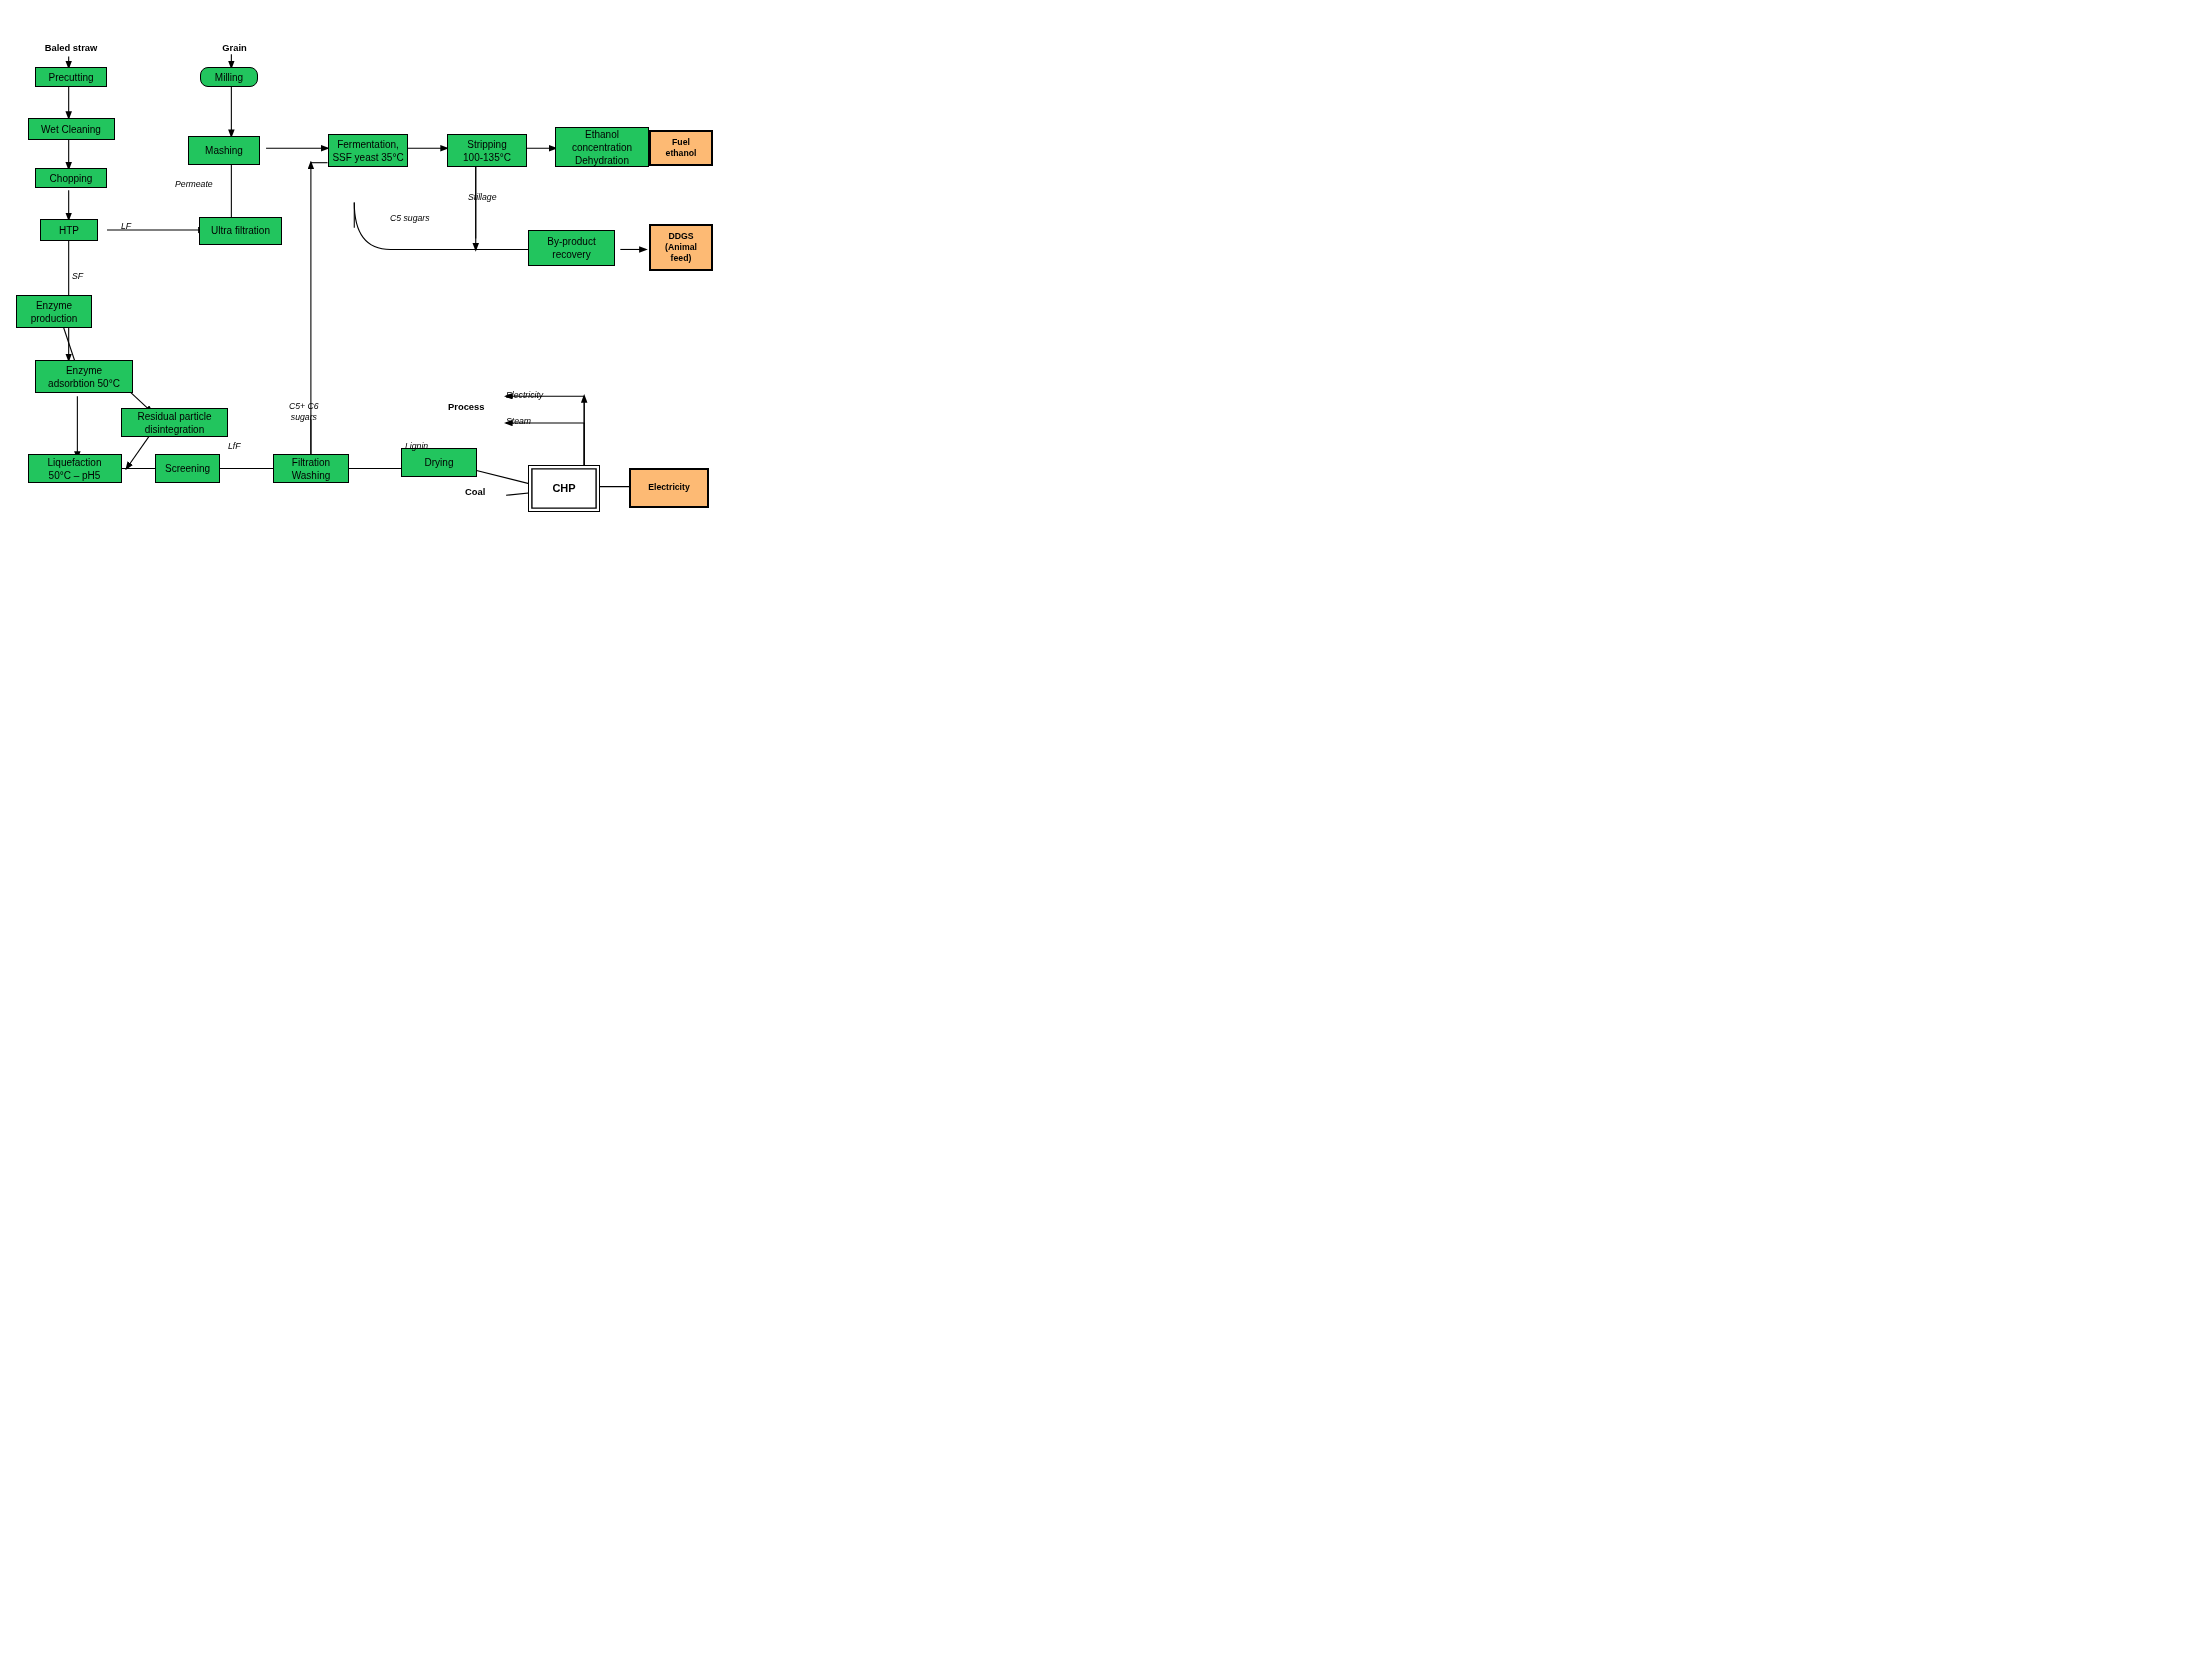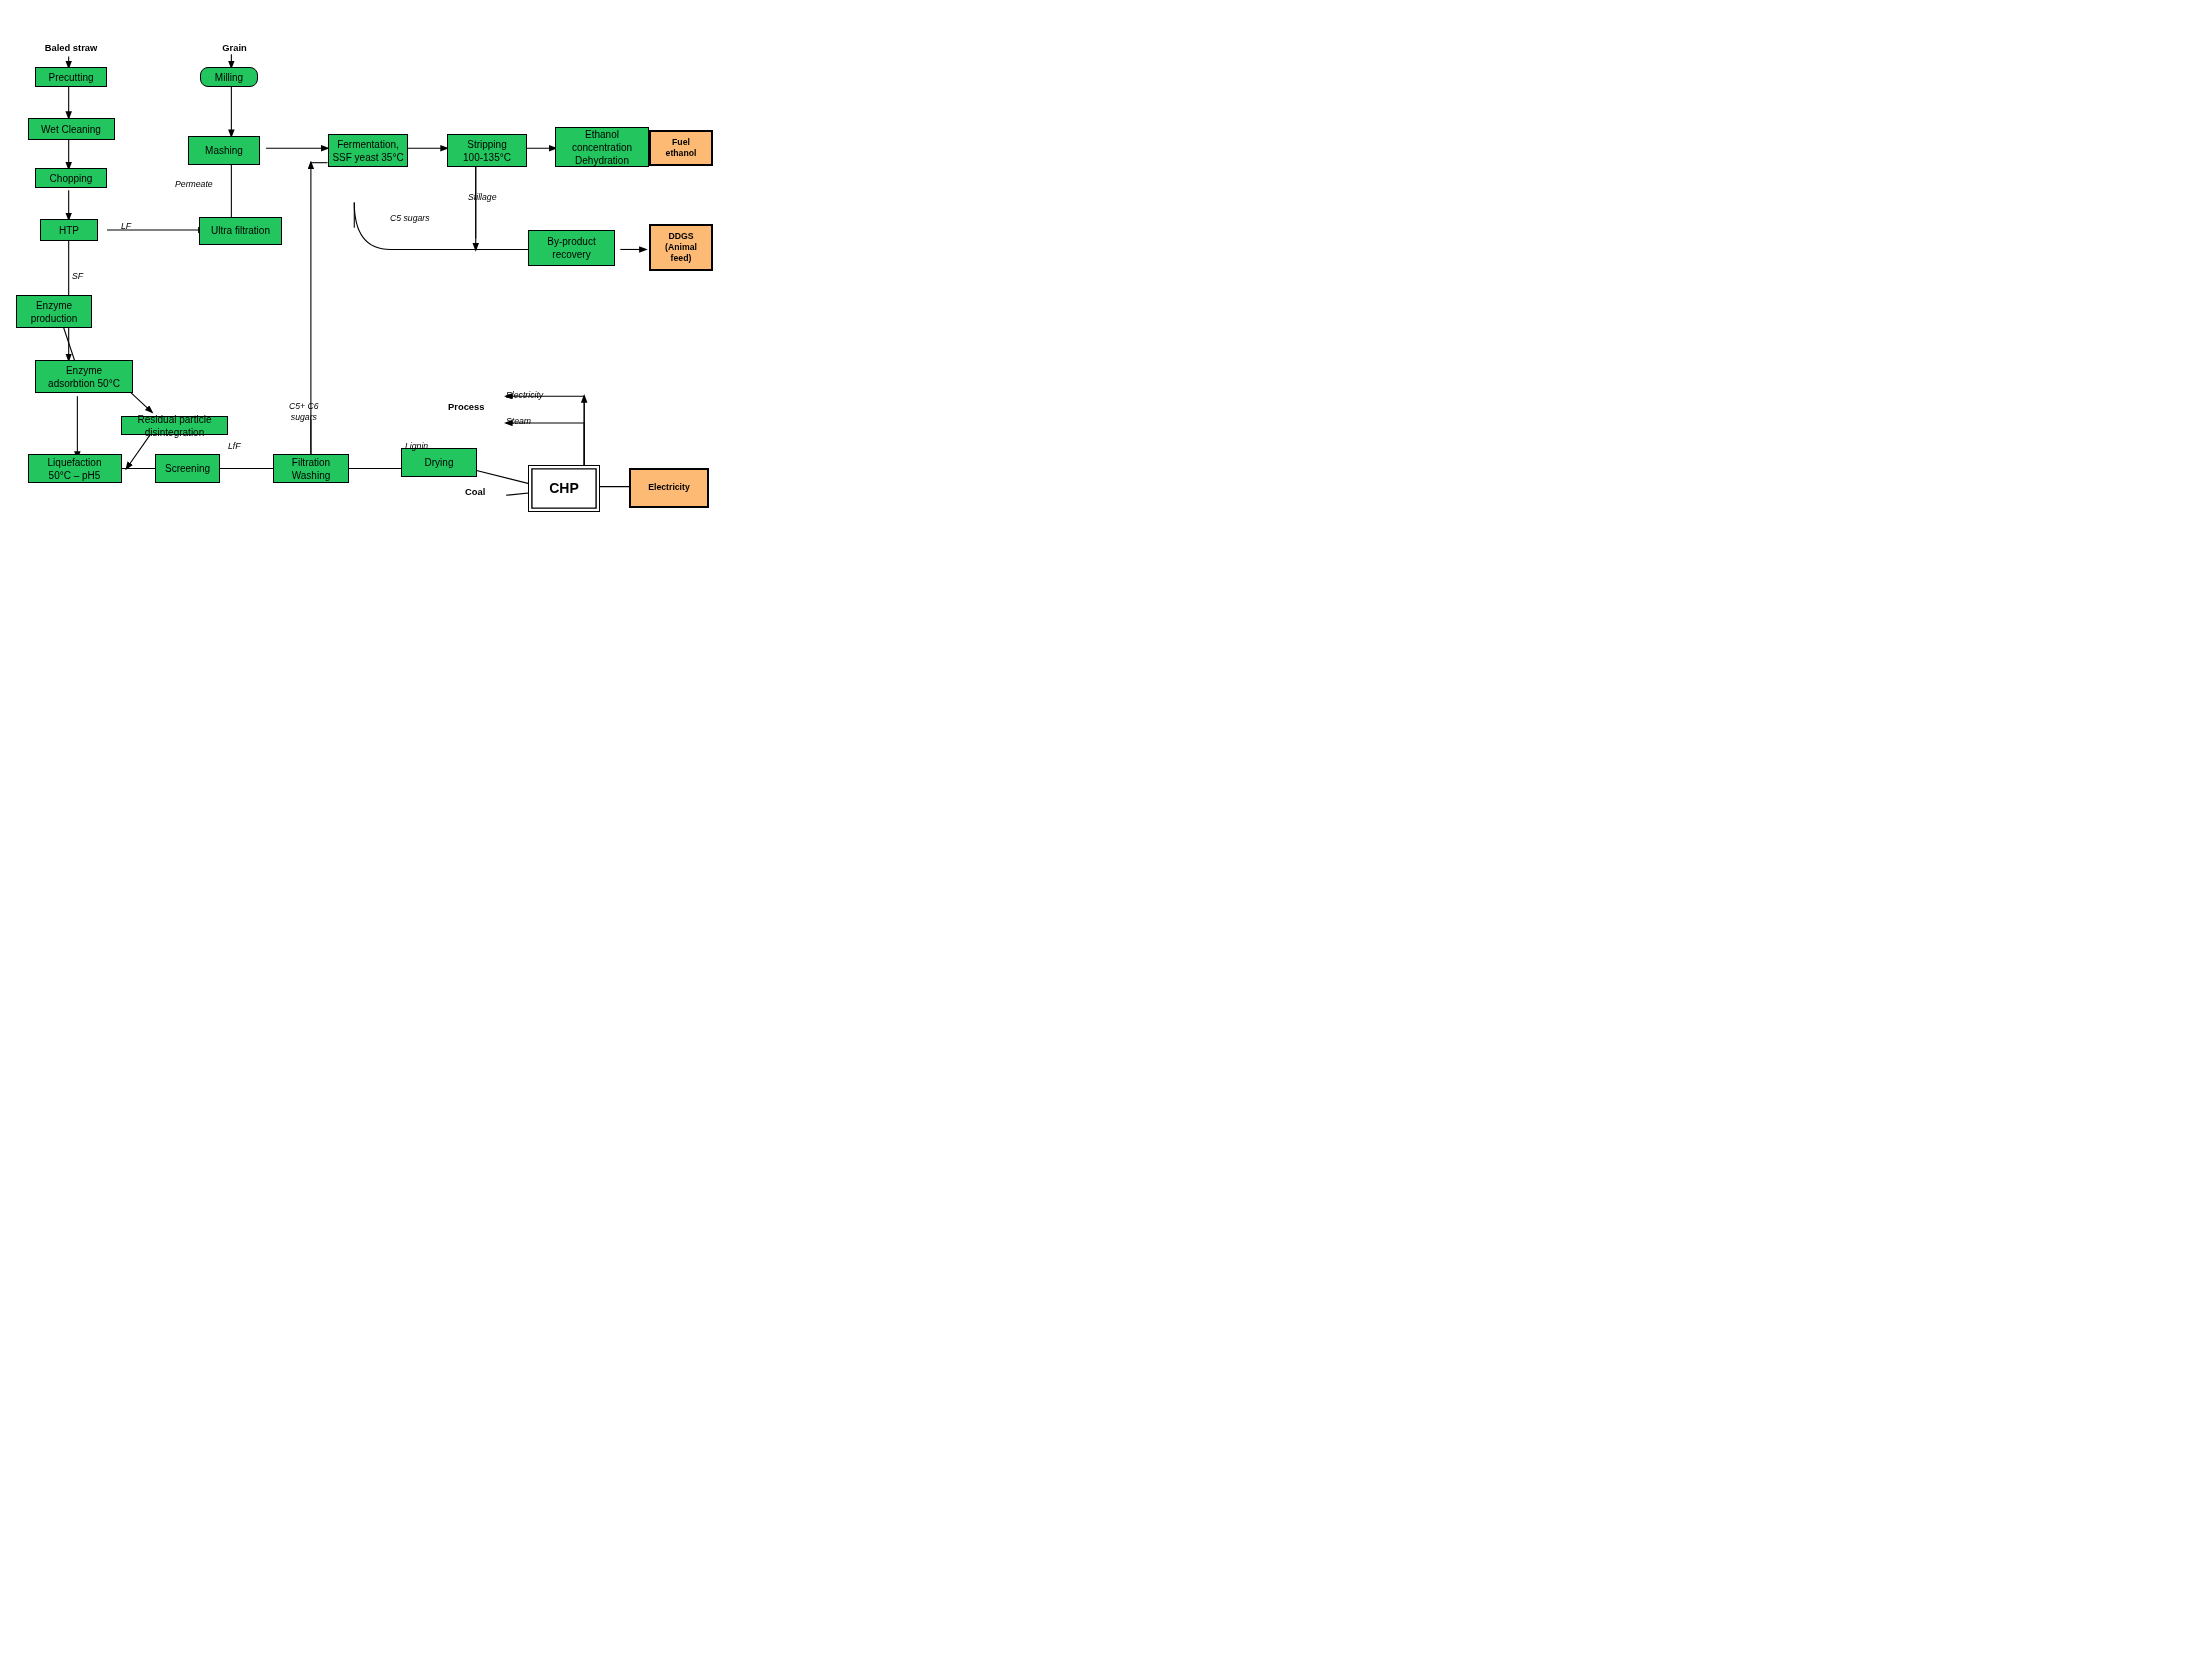--- a/index.html
+++ b/index.html
@@ -41,21 +41,21 @@
       line-height: 1.3;
     }
     .box-double {
       position: absolute;
       border: 1.4px solid #000;
       background: #fff;
       display: flex;
       align-items: center;
       justify-content: center;
       text-align: center;
-      font-size: 14px;
+      font-size: 11px;
       font-weight: bold;
       line-height: 1.3;
       box-shadow: inset 0 0 0 2.2px #fff, inset 0 0 0 3.6px #000;
     }
     .label-bold {
       position: absolute;
       text-align: center;
       font-size: 9.4px;
       font-weight: bold;
     }
@@ -224,21 +224,21 @@
   <div class="box" style="left:16px;top:295px;width:76px;height:33px;">
     <span style="white-space:pre-line;">Enzyme
 production</span>
   </div>
 
   <div class="box" style="left:35px;top:360px;width:98px;height:33px;">
     <span style="white-space:pre-line;">Enzyme
 adsorbtion 50°C</span>
   </div>
 
-  <div class="box" style="left:121px;top:408px;width:107px;height:19px;margin-top:8px;">
+  <div class="box" style="left:121px;top:408px;width:107px;height:29px;">
     <span style="white-space:pre-line;">Residual particle
 disintegration</span>
   </div>
 
   <div class="box" style="left:27.5px;top:454px;width:94px;height:29px;">
     <span style="white-space:pre-line;">Liquefaction
 50°C – pH5</span>
   </div>
 
   <div class="box" style="left:155px;top:454px;width:65px;height:29px;">

